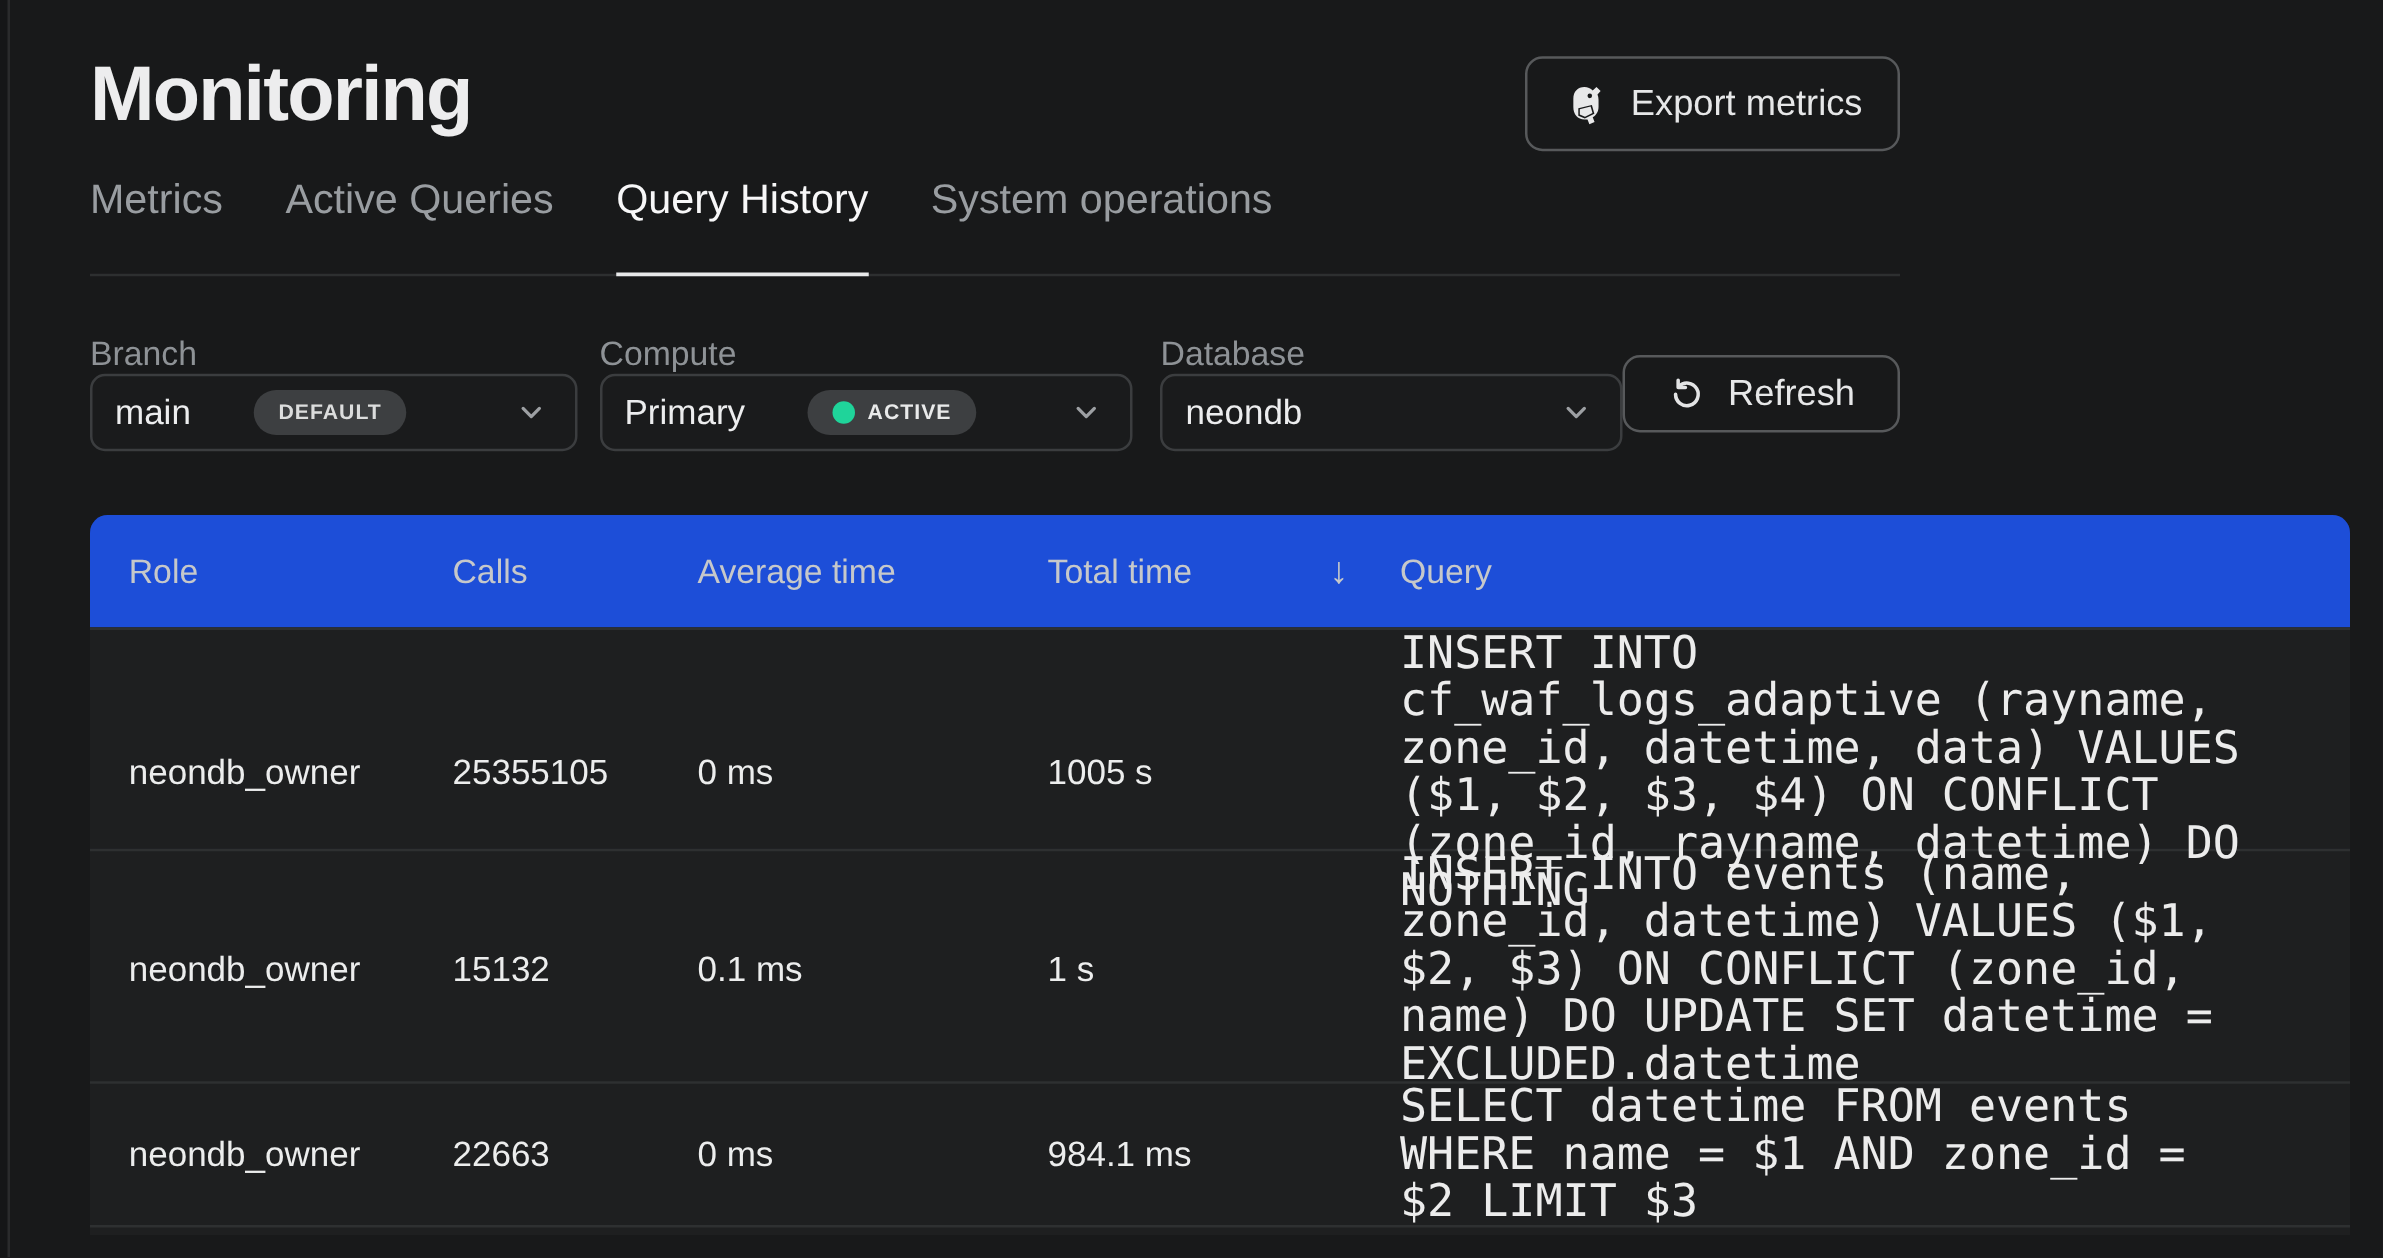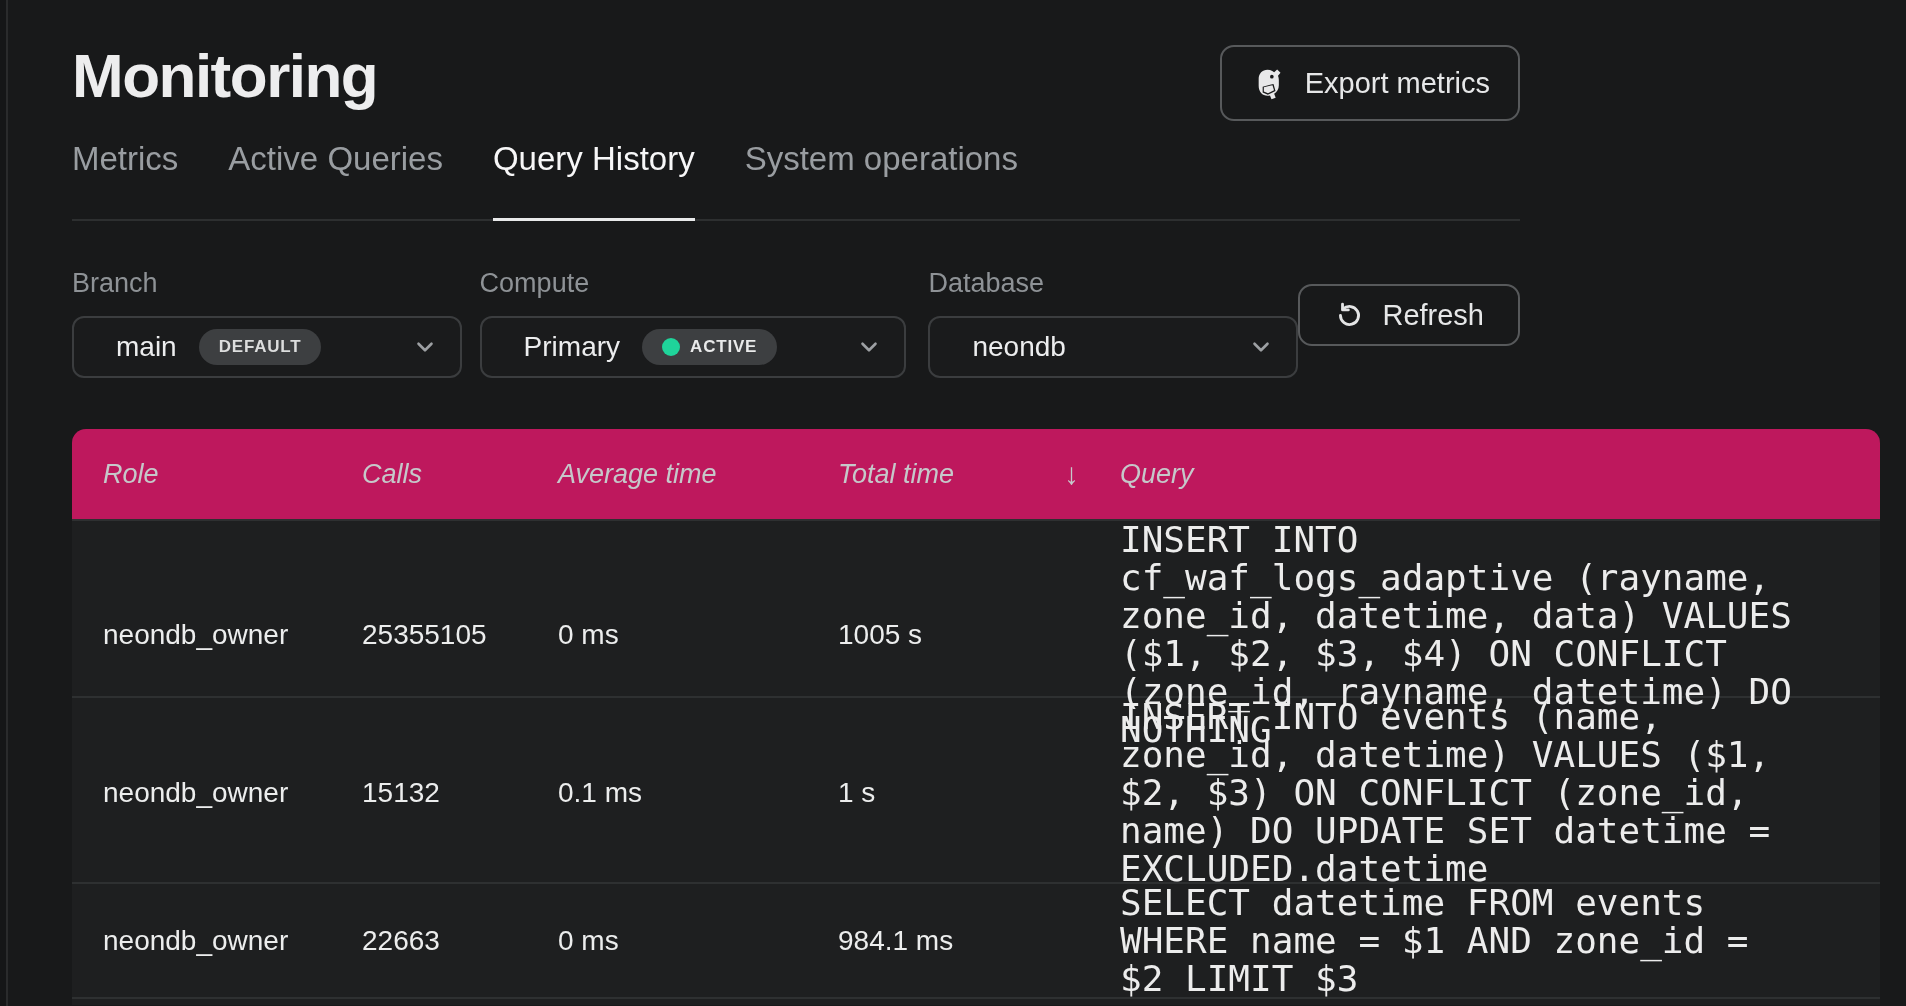--- a/index.html
+++ b/index.html
@@ -29,43 +29,43 @@
   .export-btn{ height:76px; padding:0 28px; gap:15px; font-size:29px;margin-top:14px; }
   .export-btn svg{ width:40px; height:40px; }
   
   .tabs{ display:flex; gap:50px; border-bottom:2px solid #2d2f30; margin-top:26px; }
   .tab{ font-size:33px; line-height:34px; color:#999da1; padding-bottom:42px; cursor:pointer; }
   .tab.active{ color:#f7f7f8; border-bottom:3px solid #e8e9ea; margin-bottom:-2px; }
   
   .filters{ display:flex; margin-top:46px; align-items:flex-start; }
   .filter-label{ font-size:27px; line-height:32px; color:#8e9296; }
   .select{
-    margin-top:17px; height:62px; border:2px solid #3b3d3f; border-radius:12px;
-    background:#1a1b1c; display:flex; align-items:center; padding:0 22px 0 42px;
-    font-size:28px; color:#ecedee; cursor:pointer;
+    height:62px; border:2px solid #3b3d3f; border-radius:12px;
+    background:#1a1b1c; display:flex; align-items:center; padding:0 22px 0 18px;
+    font-size:28px; color:#ecedee; cursor:pointer;gap:28px;
   }
   .fg-branch{ width:398px; }
   .fg-compute{ width:436px; margin-left:18px; }
   .fg-database{ width:378px; margin-left:22px; }
   .pill{
     margin-left:22px; height:36px; padding:0 20px; border-radius:20px;
     background:#3d3f41; display:flex; align-items:center; gap:10px;
     font-size:17px; font-weight:700; letter-spacing:0.8px; color:#dcdddd;
   }
   .dot{ width:18px; height:18px; border-radius:50%; }
   .caret{ margin-left:auto; width:26px; height:26px; flex:none; }
   .refresh-btn{ margin-left:auto; height:62px; margin-top:17px; padding:0 34px; gap:17px; font-size:29px; justify-content:center; }
   .refresh-btn svg{ width:31px; height:31px; }
   
   .qtable{
     margin-top:51px; width:1808px; height:576px;
     border-radius:14px 14px 0 0; overflow:hidden; background:#1e1f20;
   }
   .t-row{ display:grid; grid-template-columns:290px 196px 280px 270px 772px; align-items:center; }
-  .t-head{ height:90px; background:#be185d; color:#c6c8ca; font-size:27px;font-style:italic; }
+  .t-head{ height:90px; background:#1d4ed8; color:#c6c8ca; font-size:27px; }
   .t-head .c1{ padding-left:31px; }
   .c4{ display:flex; align-items:center; gap:110px; }
   .sort-arrow{ font-size:30px; color:#c6c8ca; cursor:pointer; }
   .t-body-row{ border-top:2px solid #2e3031; font-size:28px; color:#eceded; background:#1e1f20; }
   .t-body-row .c1{ padding-left:31px; }
   .row-1{ height:177px; } .row-2{ height:186px; } .row-3{ height:115px; } .row-4{ height:44px; }
   .c5{ padding-left:12px; }
   .query-text{
     font-family:"DejaVu Sans Mono","Liberation Mono",monospace;
     font-size:36px; line-height:38px; color:#ececec; max-width:676px; word-wrap:break-word;

